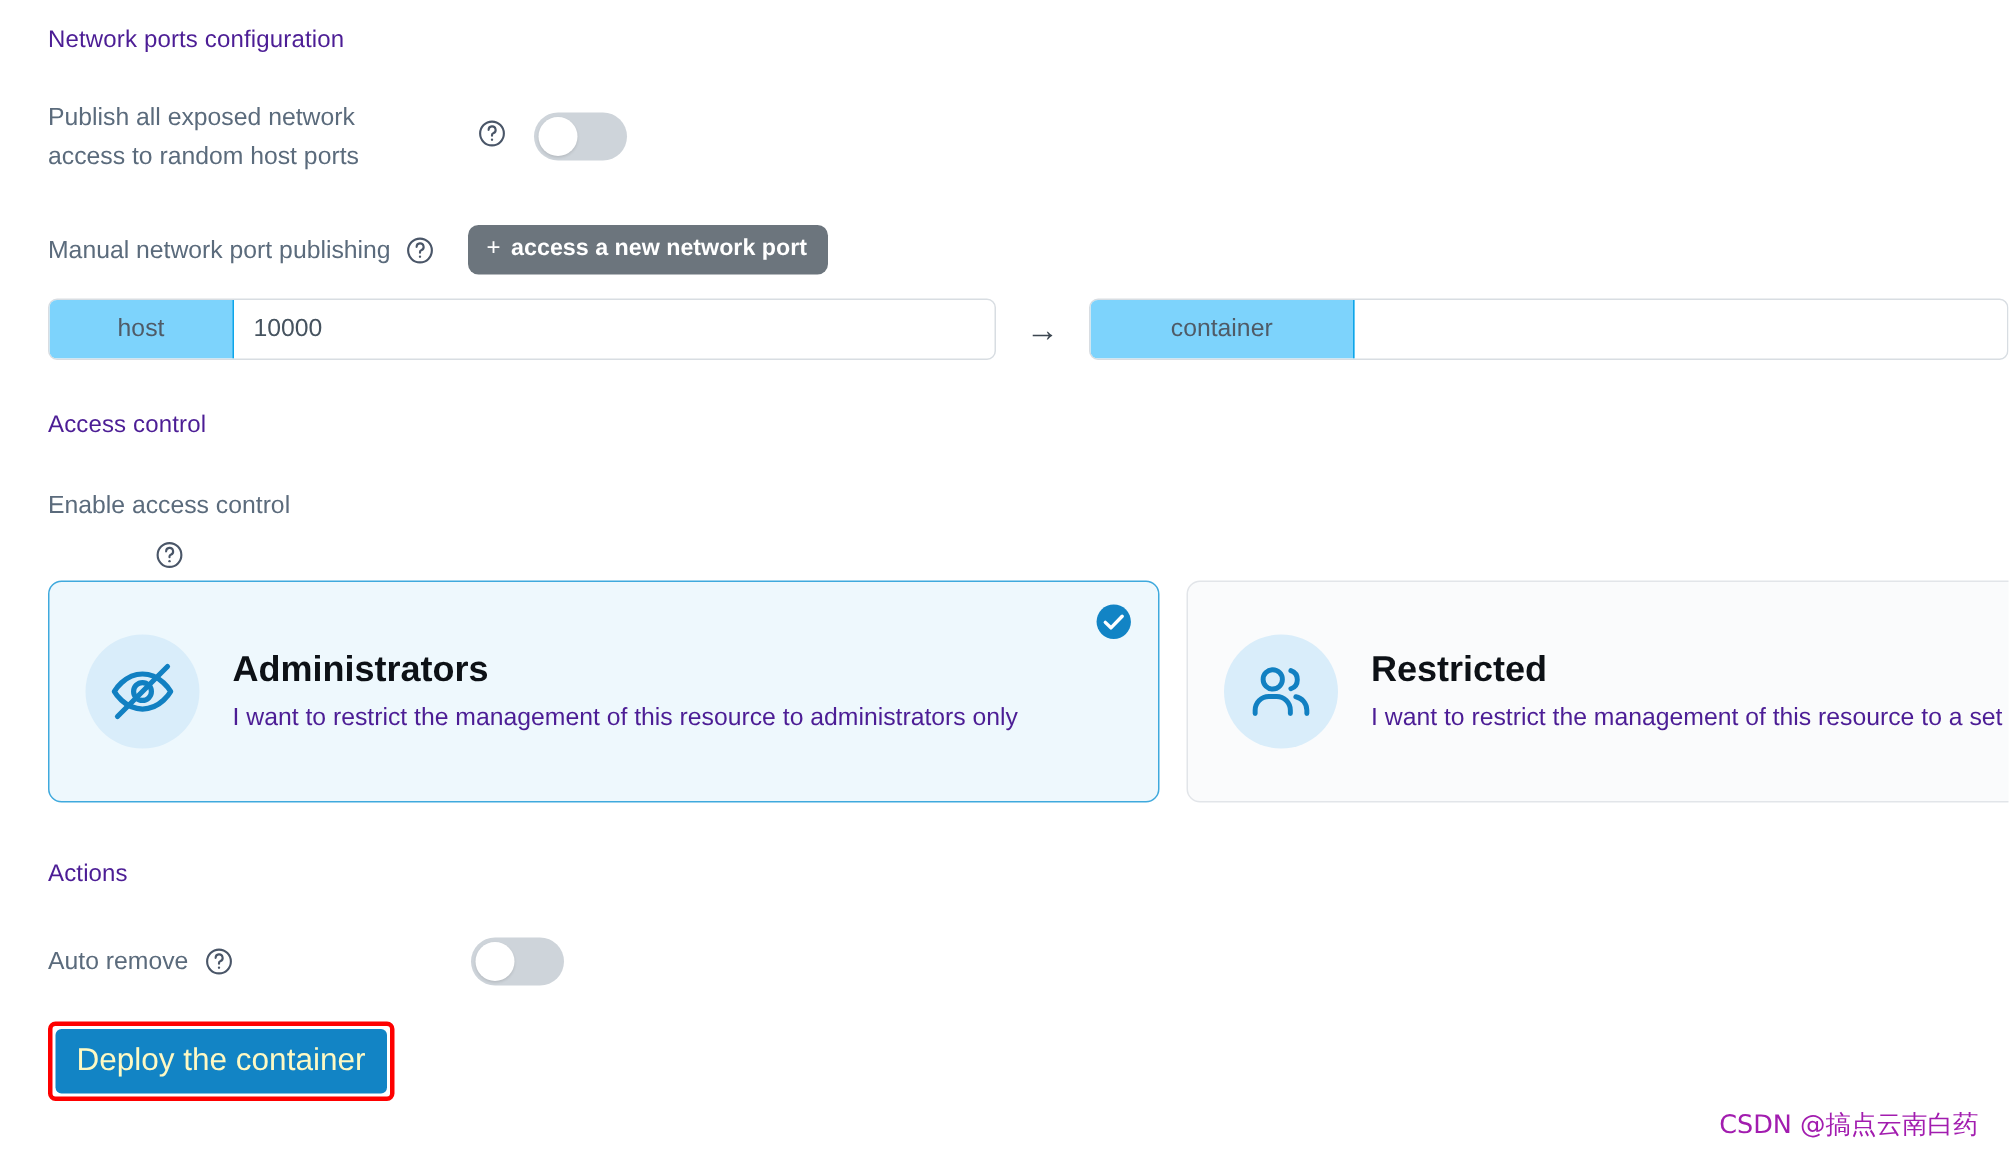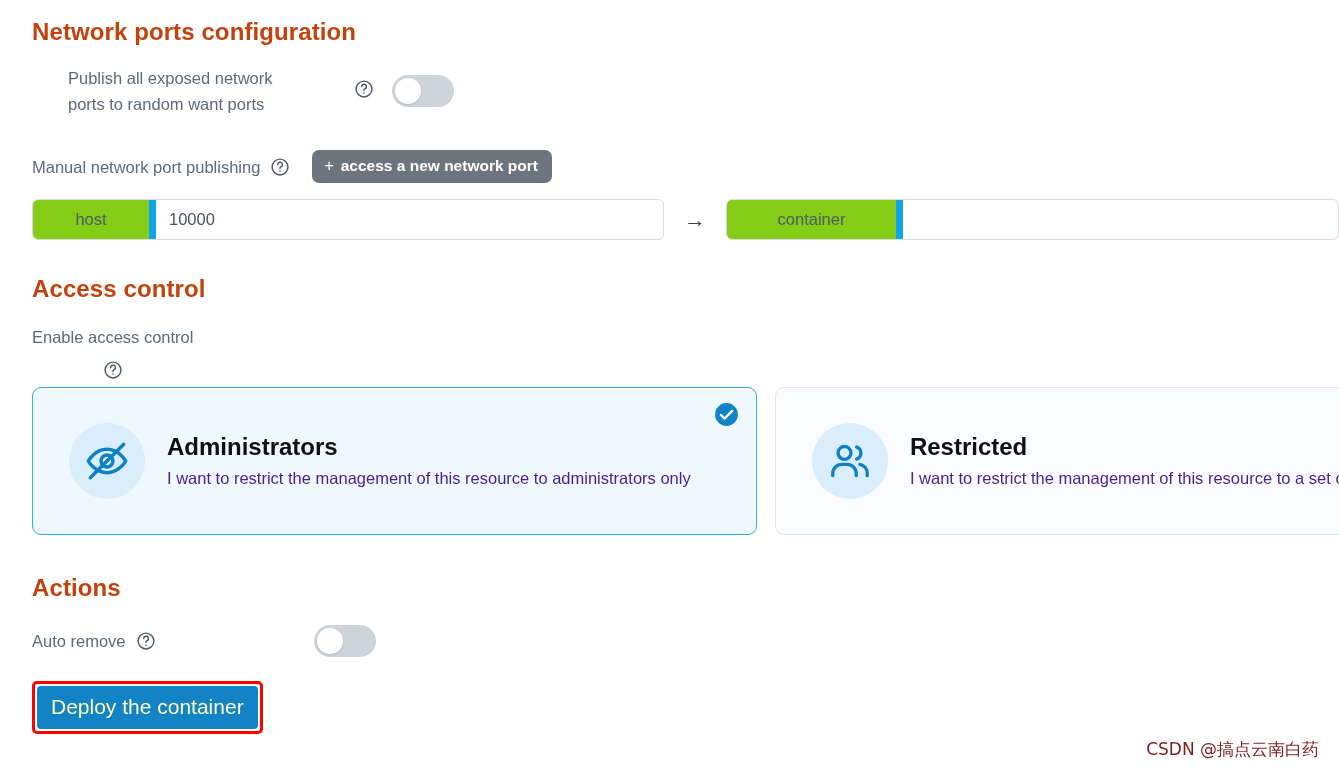--- a/index.html
+++ b/index.html
@@ -18,23 +18,23 @@
   .page {
     position: relative;
     width: 1339px;
     height: 775px;
     padding: 0;
     box-sizing: border-box;
   }
 
   
   .section-title {
-    font-size: 24px;
-    font-weight: 700;
-    color: #c2410c;
+    font-size: 16px;
+    font-weight: 400;
+    color: #4c1d95;
     letter-spacing: 0.1px;
   }
 
   
   .row {
     display: flex;
     align-items: center;
   }
 
   .field-label {
@@ -109,22 +109,22 @@
     display: flex;
     align-items: stretch;
     border: 1px solid #d8dde2;
     border-radius: 6px;
     overflow: hidden;
     background: #ffffff;
     height: 41px;
     box-sizing: border-box;
   }
   .input-group .addon {
-    background: #84cc16;
-    border-right: 7px solid #0ea5e9;
+    background: #7dd3fc;
+    border-right: 1px solid #0ea5e9;
     display: flex;
     align-items: center;
     justify-content: center;
     font-size: 16.5px;
     color: #4f5b67;
     padding: 0 16px;
     box-sizing: border-box;
   }
   .input-group input {
     border: none;
@@ -150,21 +150,21 @@
     gap: 18px;
     align-items: stretch;
   }
   .opt-card {
     position: relative;
     border-radius: 9px;
     box-sizing: border-box;
     display: flex;
     align-items: center;
     gap: 22px;
-    padding: 22px 36px;
+    padding: 22px 24px;
     cursor: pointer;
     background: #fafbfc;
     border: 1px solid #e2e5e9;
   }
   .opt-card.selected {
     background: #eef8fd;
     border: 1px solid #3fa9dd;
   }
   .opt-icon {
     width: 76px;
@@ -222,39 +222,39 @@
     line-height: 1.15;
     white-space: nowrap;
   }
 
   
   .watermark {
     position: absolute;
     right: 20px;
     bottom: 14px;
     font-size: 17px;
-    color: #7f1d1d;
+    color: #a21caf;
     font-family: "DejaVu Sans", sans-serif;
     white-space: nowrap;
     user-select: none;
   }
 </style>
 </head>
 <body>
 
 <div class="page">
 
   <div style="position:absolute; left:32px; top:18px;">
     <div class="section-title">Network ports configuration</div>
   </div>
 
-  <div class="row" style="position:absolute; left:32px; top:65px; align-items:flex-start;margin-left:36px;">
+  <div class="row" style="position:absolute; left:32px; top:65px; align-items:flex-start;">
     <div style="width:286px;">
       <div class="field-label">Publish all exposed network</div>
-      <div class="field-label">ports to random want ports</div>
+      <div class="field-label">access to random host ports</div>
     </div>
     <span class="help-icon" style="margin-top:14px;">
       <svg width="20" height="20" viewBox="0 0 24 24" fill="none" stroke="#4a5668" stroke-width="1.7">
         <circle cx="12" cy="12" r="9.5"></circle>
         <path d="M9.3 9.1a2.8 2.8 0 1 1 3.7 2.65c-.6.22-1 .78-1 1.45v.5" stroke-linecap="round"></path>
         <circle cx="12" cy="16.9" r="0.95" fill="#4a5668" stroke="none"></circle>
       </svg>
     </span>
     <div class="toggle" style="margin-left:18px; margin-top:10px;">
       <div class="knob"></div>

